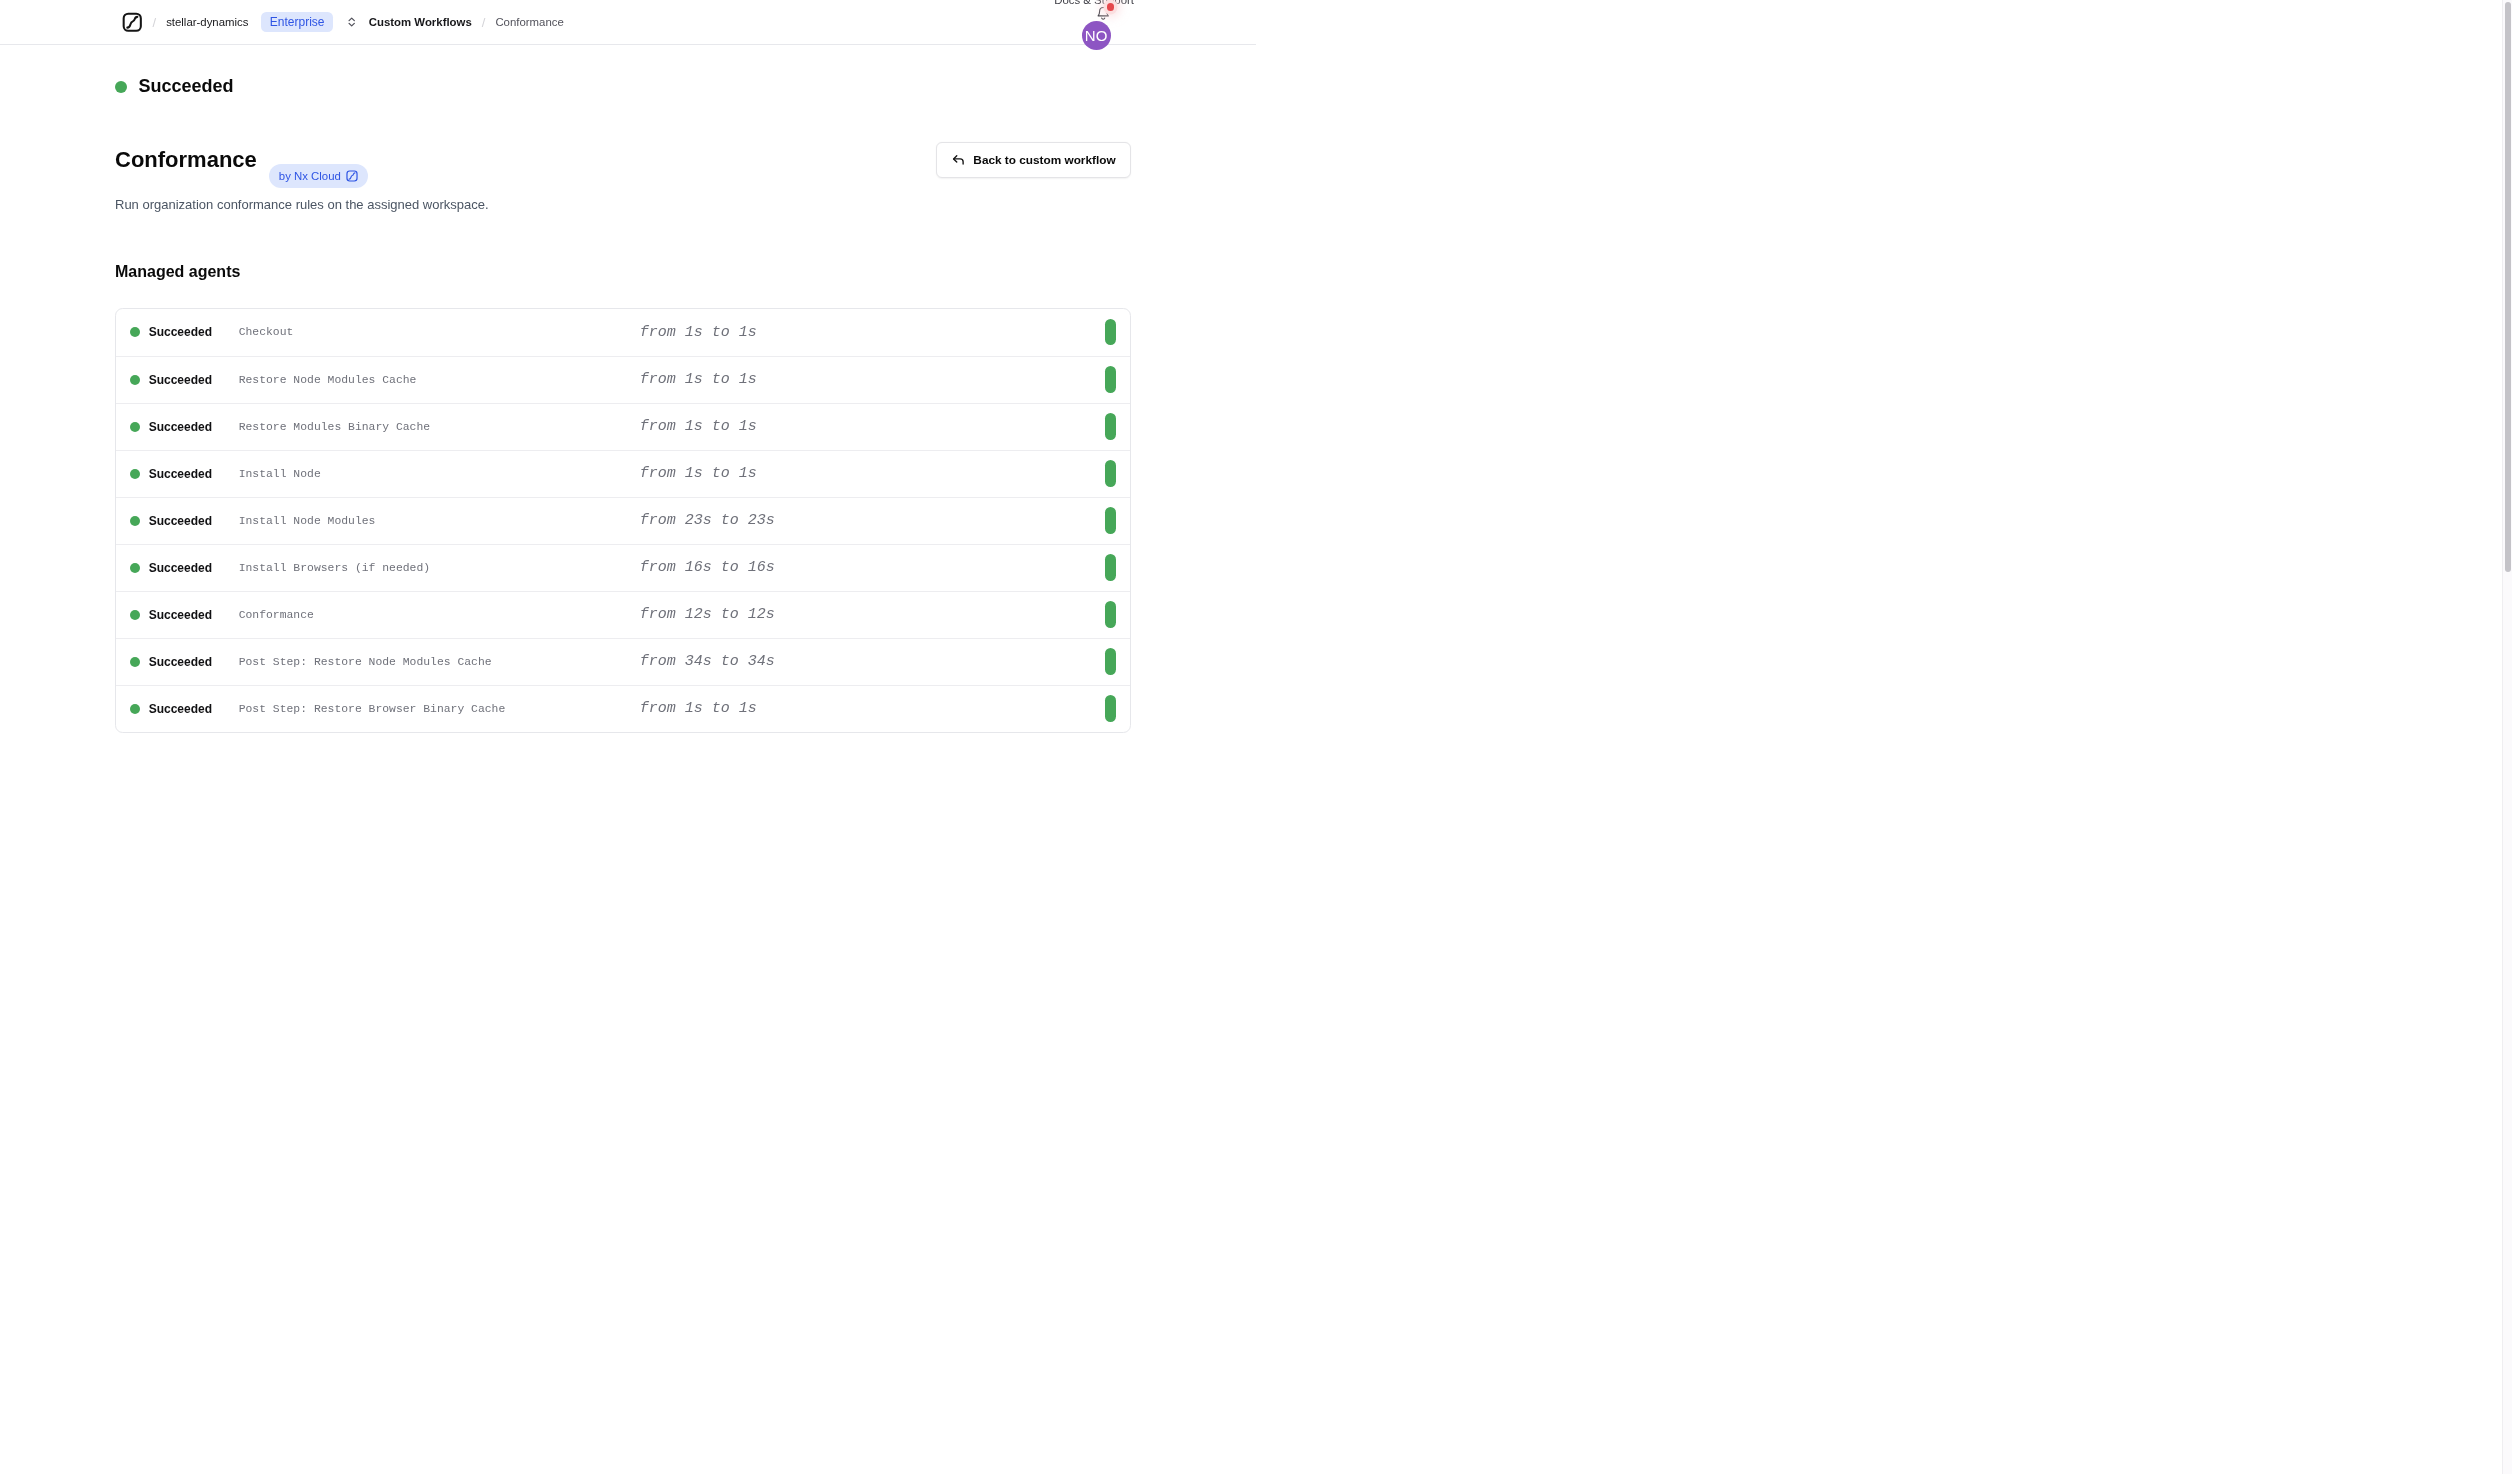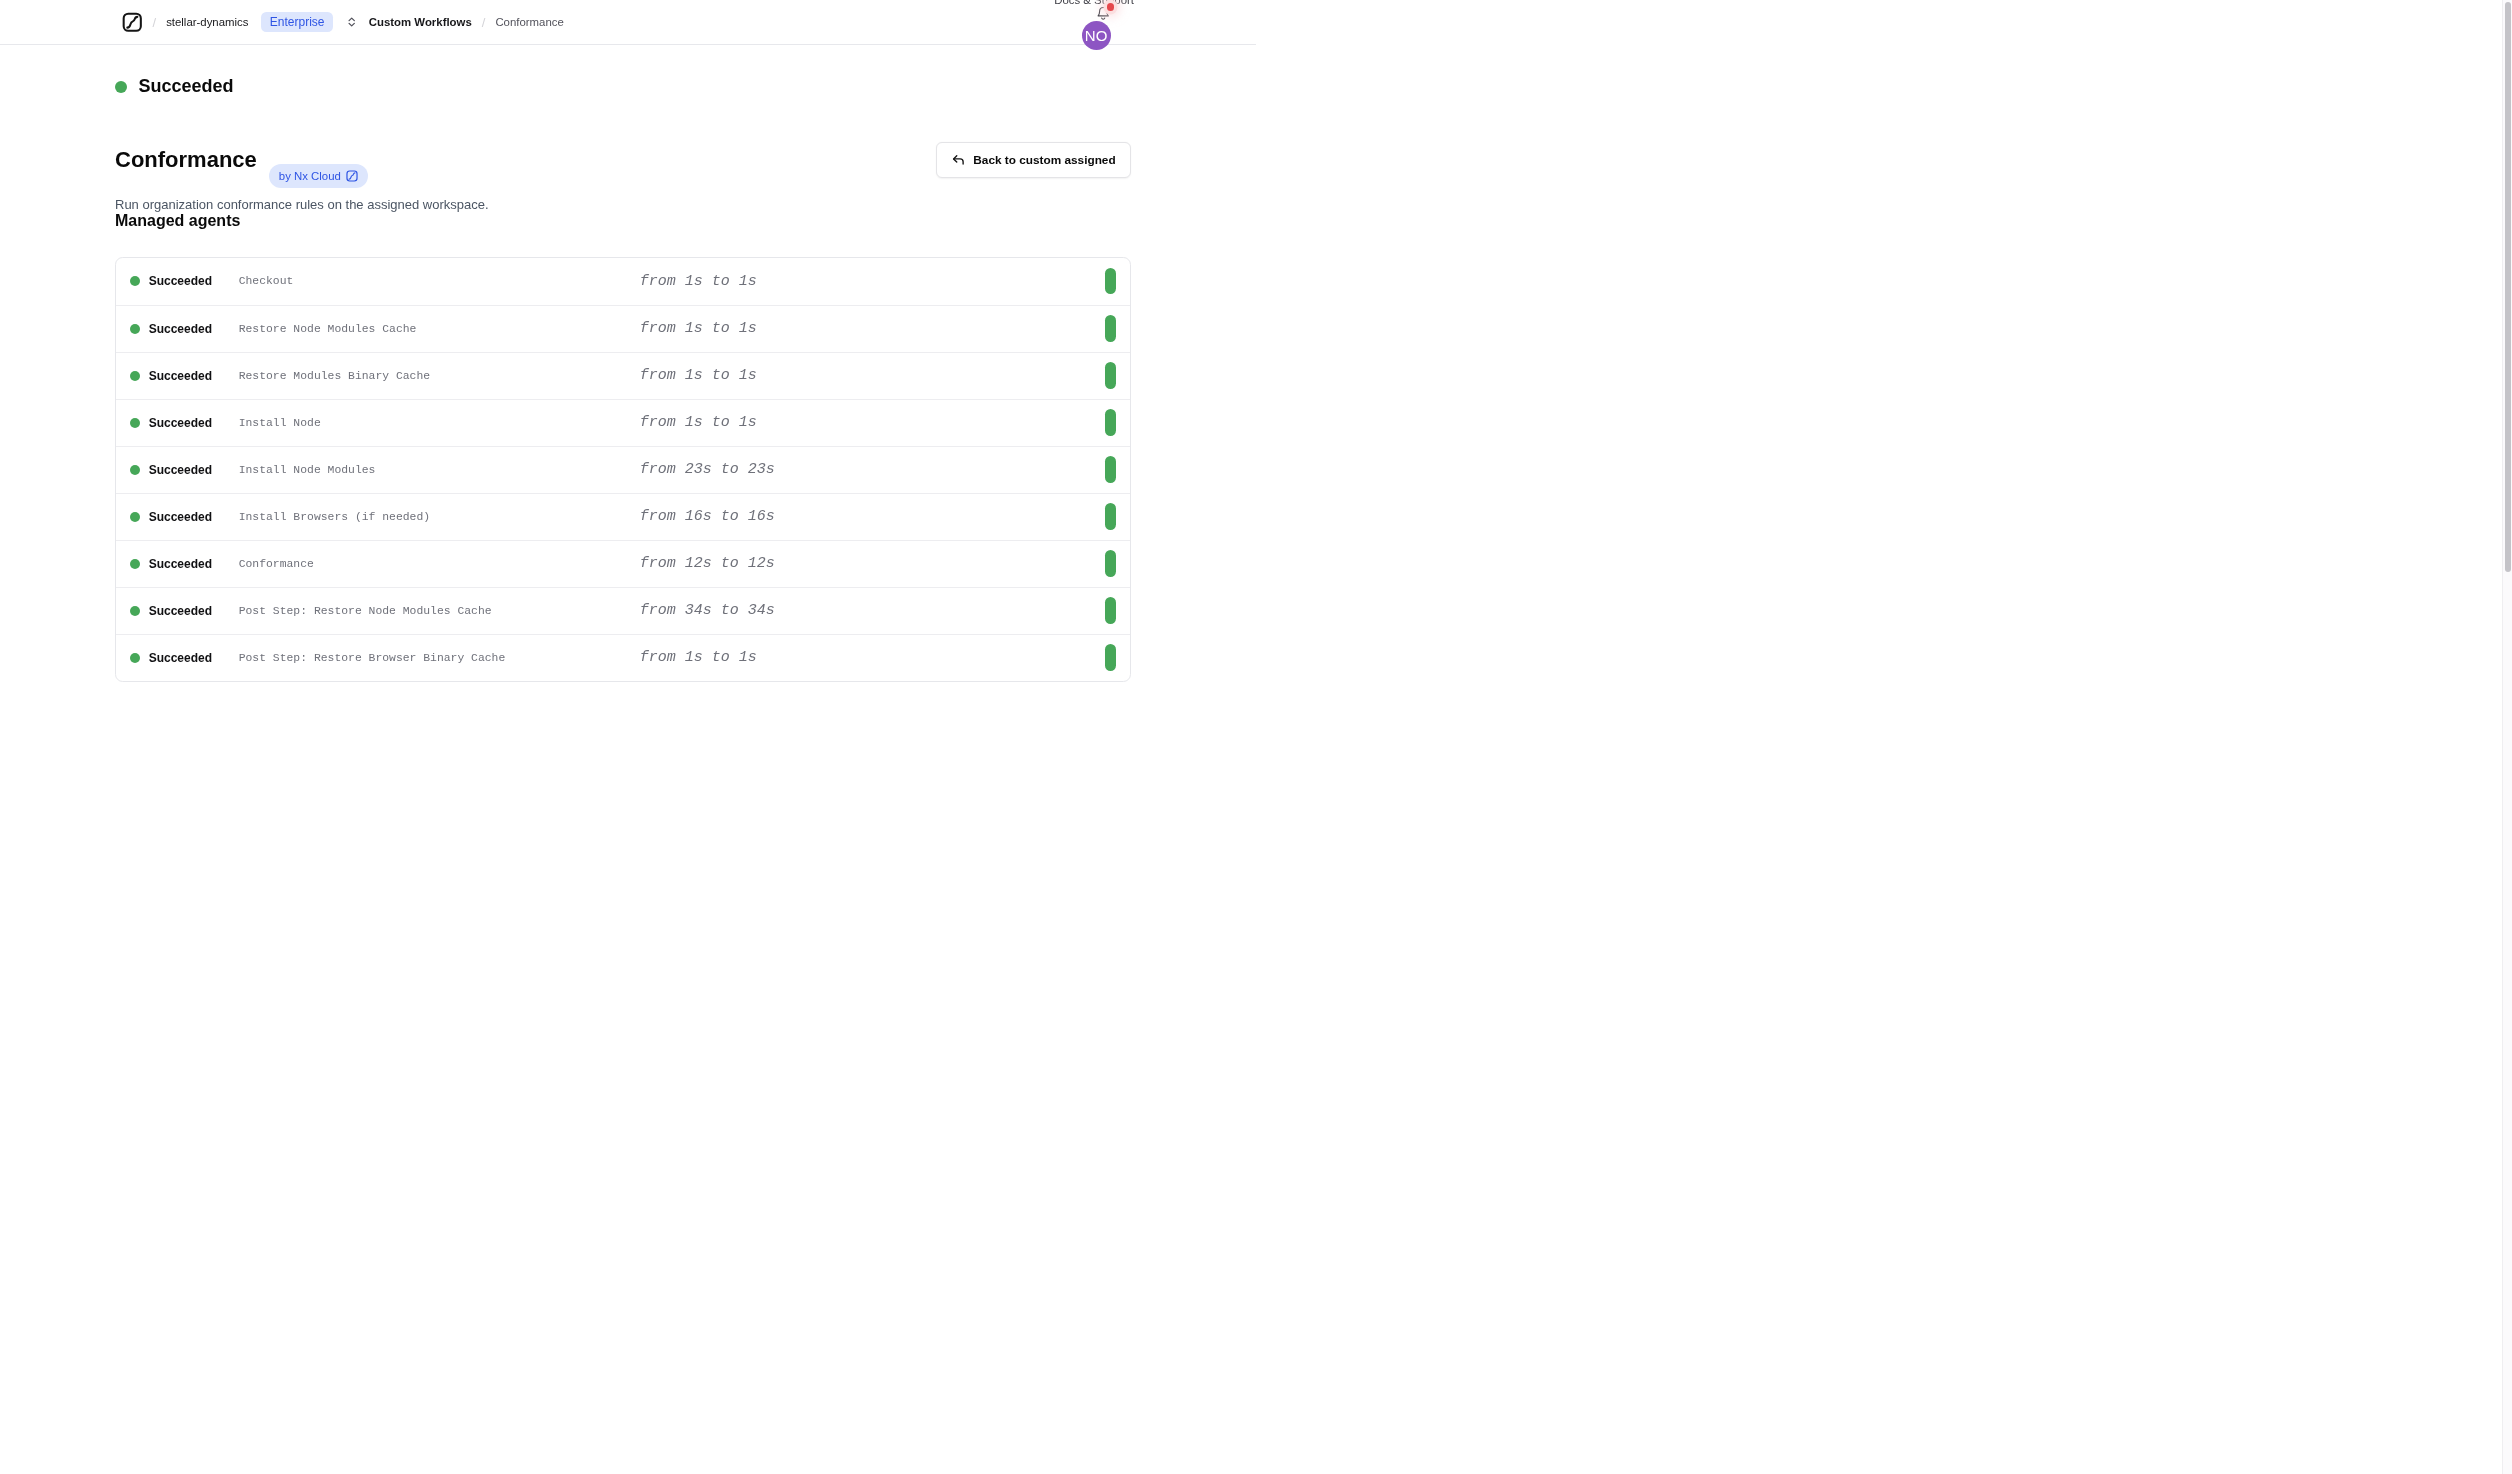--- a/index.html
+++ b/index.html
@@ -40,21 +40,21 @@
   .wf-title { font-size:22px; font-weight:700; color:#0a0a0a; }
   .provider-badge { display:flex; align-items:center; gap:5.3px; background:var(--badge-bg,#dde6fd);
     color:var(--badge-text,#2f55e4); font-size:11.4px; font-weight:500; height:23.5px;
     padding:0 10px; border-radius:759px; cursor:pointer;margin-top:32px; }
   .back-btn { display:flex; align-items:center; gap:7.6px; height:36px; padding:0 14.4px;
     background:#fff; border:0.8px solid #e4e4e7; border-radius:6px; cursor:pointer;
     font-family:"Liberation Sans", sans-serif; font-size:11.8px; font-weight:700; color:#0a0a0a;
     box-shadow:0 0.8px 1.5px rgba(0,0,0,.05); }
   .wf-desc { margin-top:9px; font-size:13px; color:#4b5563; }
 
-  .agents-title { font-size:16px; font-weight:700; color:#0a0a0a; }
+  .agents-title { margin-top:51px; font-size:16px; font-weight:700; color:#0a0a0a; }
 
   .card { margin-top:27px; border:0.8px solid #e6e7eb; border-radius:7.6px; background:#fff; overflow:hidden; }
   .row { display:grid; grid-template-columns:10px 99px 401px 1fr 11.4px; align-items:center;
     height:47px; padding:0 13.7px; cursor:pointer; }
   .row + .row { border-top:0.8px solid #ededf0; }
   .row .st-dot { width:10px; height:10px; border-radius:50%; background:var(--success-green,#46a758); }
   .row .st-label { padding-left:9px; font-size:12px; font-weight:600; color:#111113; }
   .row .task { font-family:"Liberation Mono", monospace; font-size:11.4px; color:#6f717a; }
   .row .time { font-family:"Liberation Mono", monospace; font-style:italic; font-size:15px; color:#6f717a; }
   .row .bar { width:11.4px; height:26.6px; border-radius:6px; background:var(--success-green,#46a758); justify-self:end; }
@@ -122,21 +122,21 @@
           <rect x="2.2" y="2.2" width="22.6" height="22.6" rx="6" stroke="currentColor" stroke-width="2.7"></rect>
           <path d="M7 20.6 C12.6 20.6 9.6 13.2 14 12.4 C18.4 11.6 15.2 6.6 20.2 6.4" stroke="currentColor" stroke-width="2.7" stroke-linecap="round"></path>
         </svg>
       </span>
     </div>
     <button class="back-btn">
       <svg width="14.4" height="14.4" viewBox="0 0 19 19" fill="none" stroke="#141414" stroke-width="1.8" stroke-linecap="round" stroke-linejoin="round">
         <path d="M7.6 3.6 L3.4 7.8 L7.6 12"></path>
         <path d="M3.9 7.8 H12.1 C14.4 7.8 16 9.4 16 11.7 V14.6"></path>
       </svg>
-      <span>Back to custom assigned</span>
+      <span>Back to custom workflow</span>
     </button>
   </div>
   <p class="wf-desc">Run organization conformance rules on the assigned workspace.</p>
 
   <h3 class="agents-title">Managed agents</h3>
 
   <section class="card">
     <div class="row">
       <span class="st-dot"></span>
       <span class="st-label">Succeeded</span>

